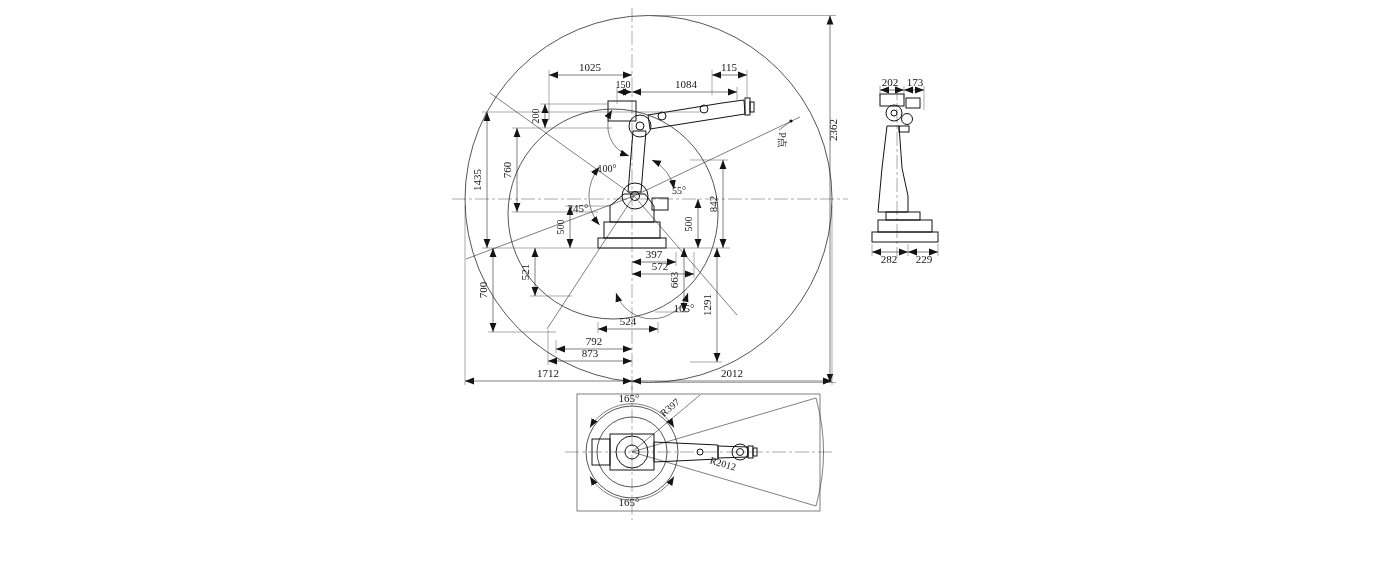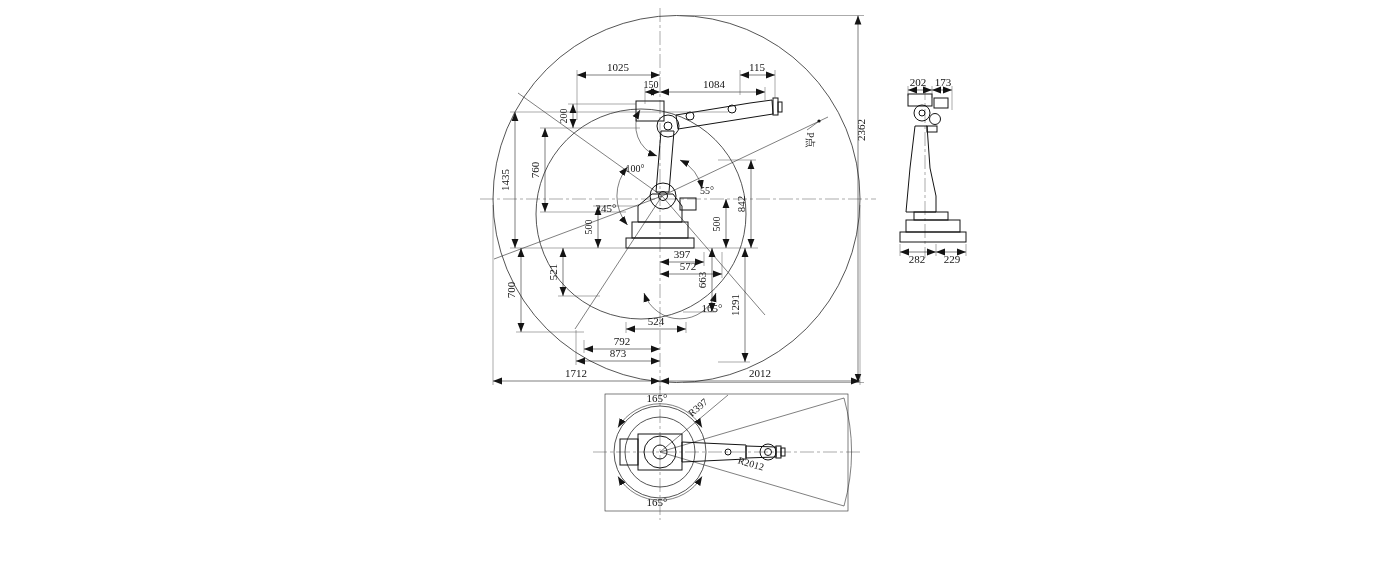--- a/index.html
+++ b/index.html
@@ -1,16 +1,16 @@
 <!DOCTYPE html>
 <html><head>
 <meta charset="utf-8">
 <style>
   html,body{margin:0;padding:0;background:#ffffff;}
-  .stage{width:1278px;height:565px;position:relative;background:#ffffff;overflow:hidden;margin-left:28px;}
+  .stage{width:1278px;height:565px;position:relative;background:#ffffff;overflow:hidden;}
   svg{display:block;}
   .t{font-family:"Liberation Serif",serif;font-size:11px;fill:#141414;text-anchor:middle;}
   .ts{font-family:"Liberation Serif",serif;font-size:10px;fill:#141414;text-anchor:middle;}
   .med{stroke:#141414;stroke-width:1;fill:none;}
   .thin{stroke:#2a2a2a;stroke-width:0.6;fill:none;}
   .env{stroke:#2a2a2a;stroke-width:0.8;fill:none;}
   .dim{stroke:#2a2a2a;stroke-width:0.6;fill:none;}
   .ext{stroke:#444;stroke-width:0.45;fill:none;}
   .cl{stroke:#555;stroke-width:0.5;fill:none;stroke-dasharray:14 3 3 3;}
 </style>

